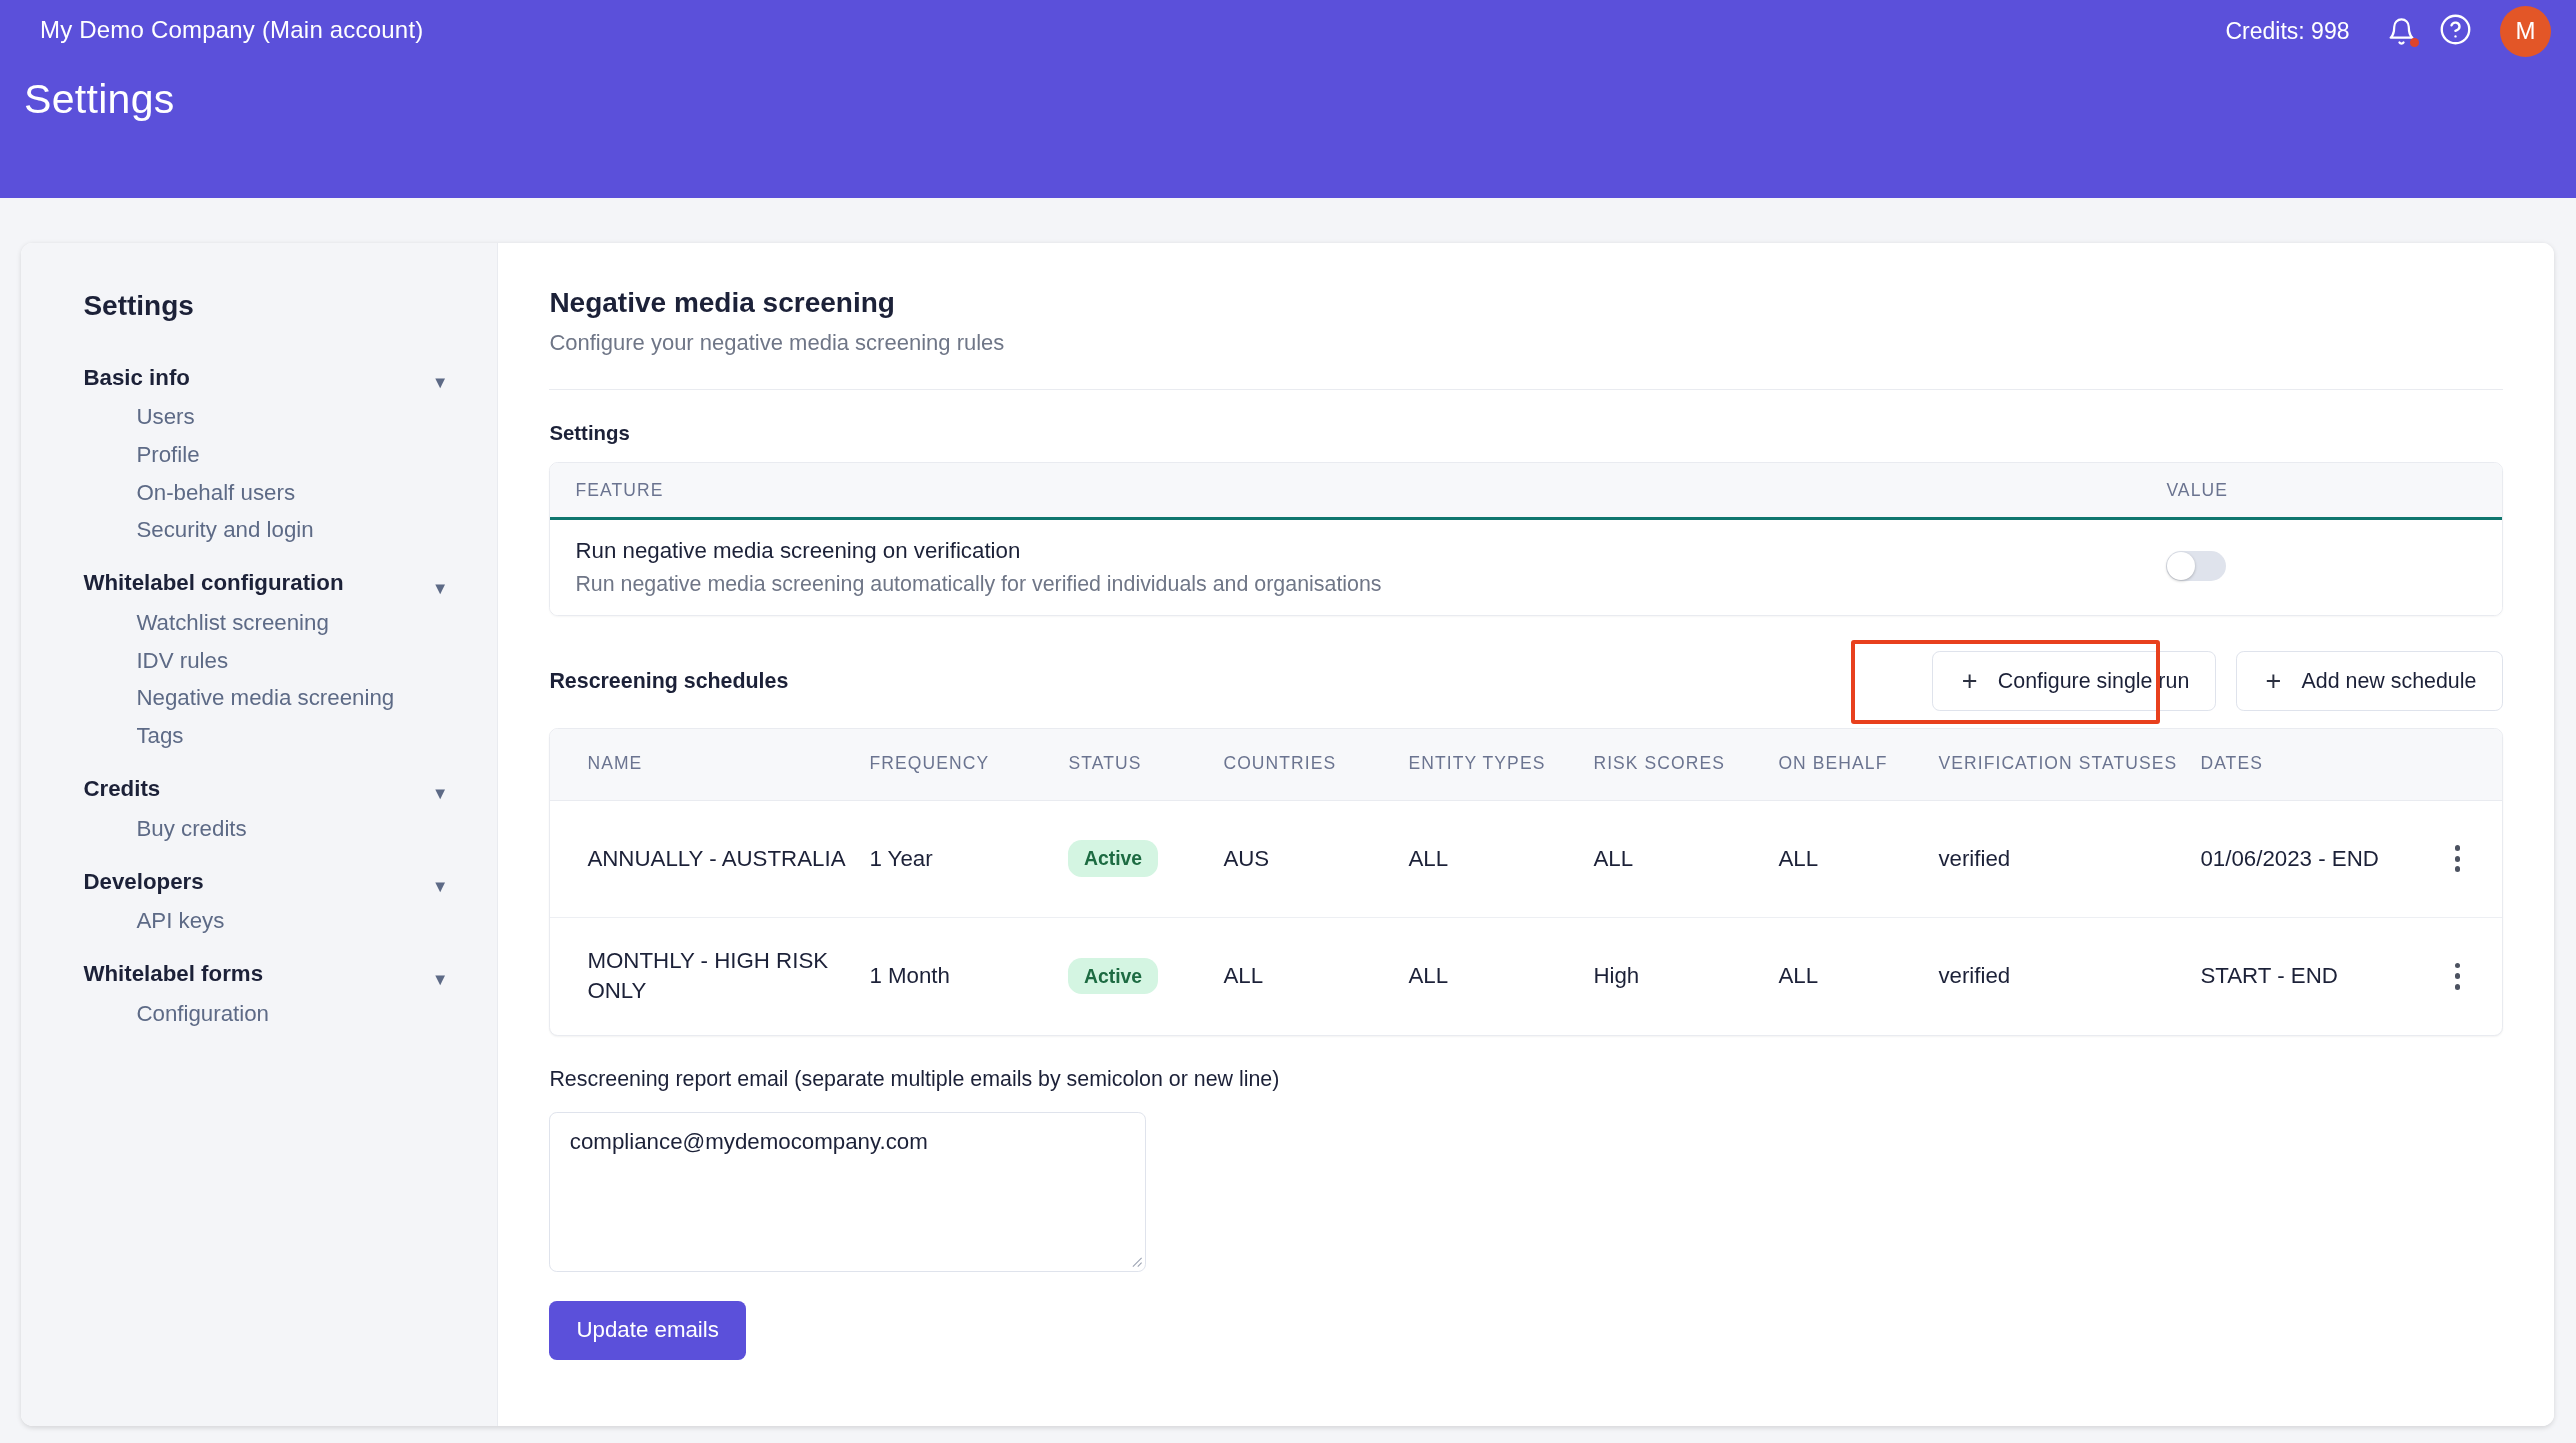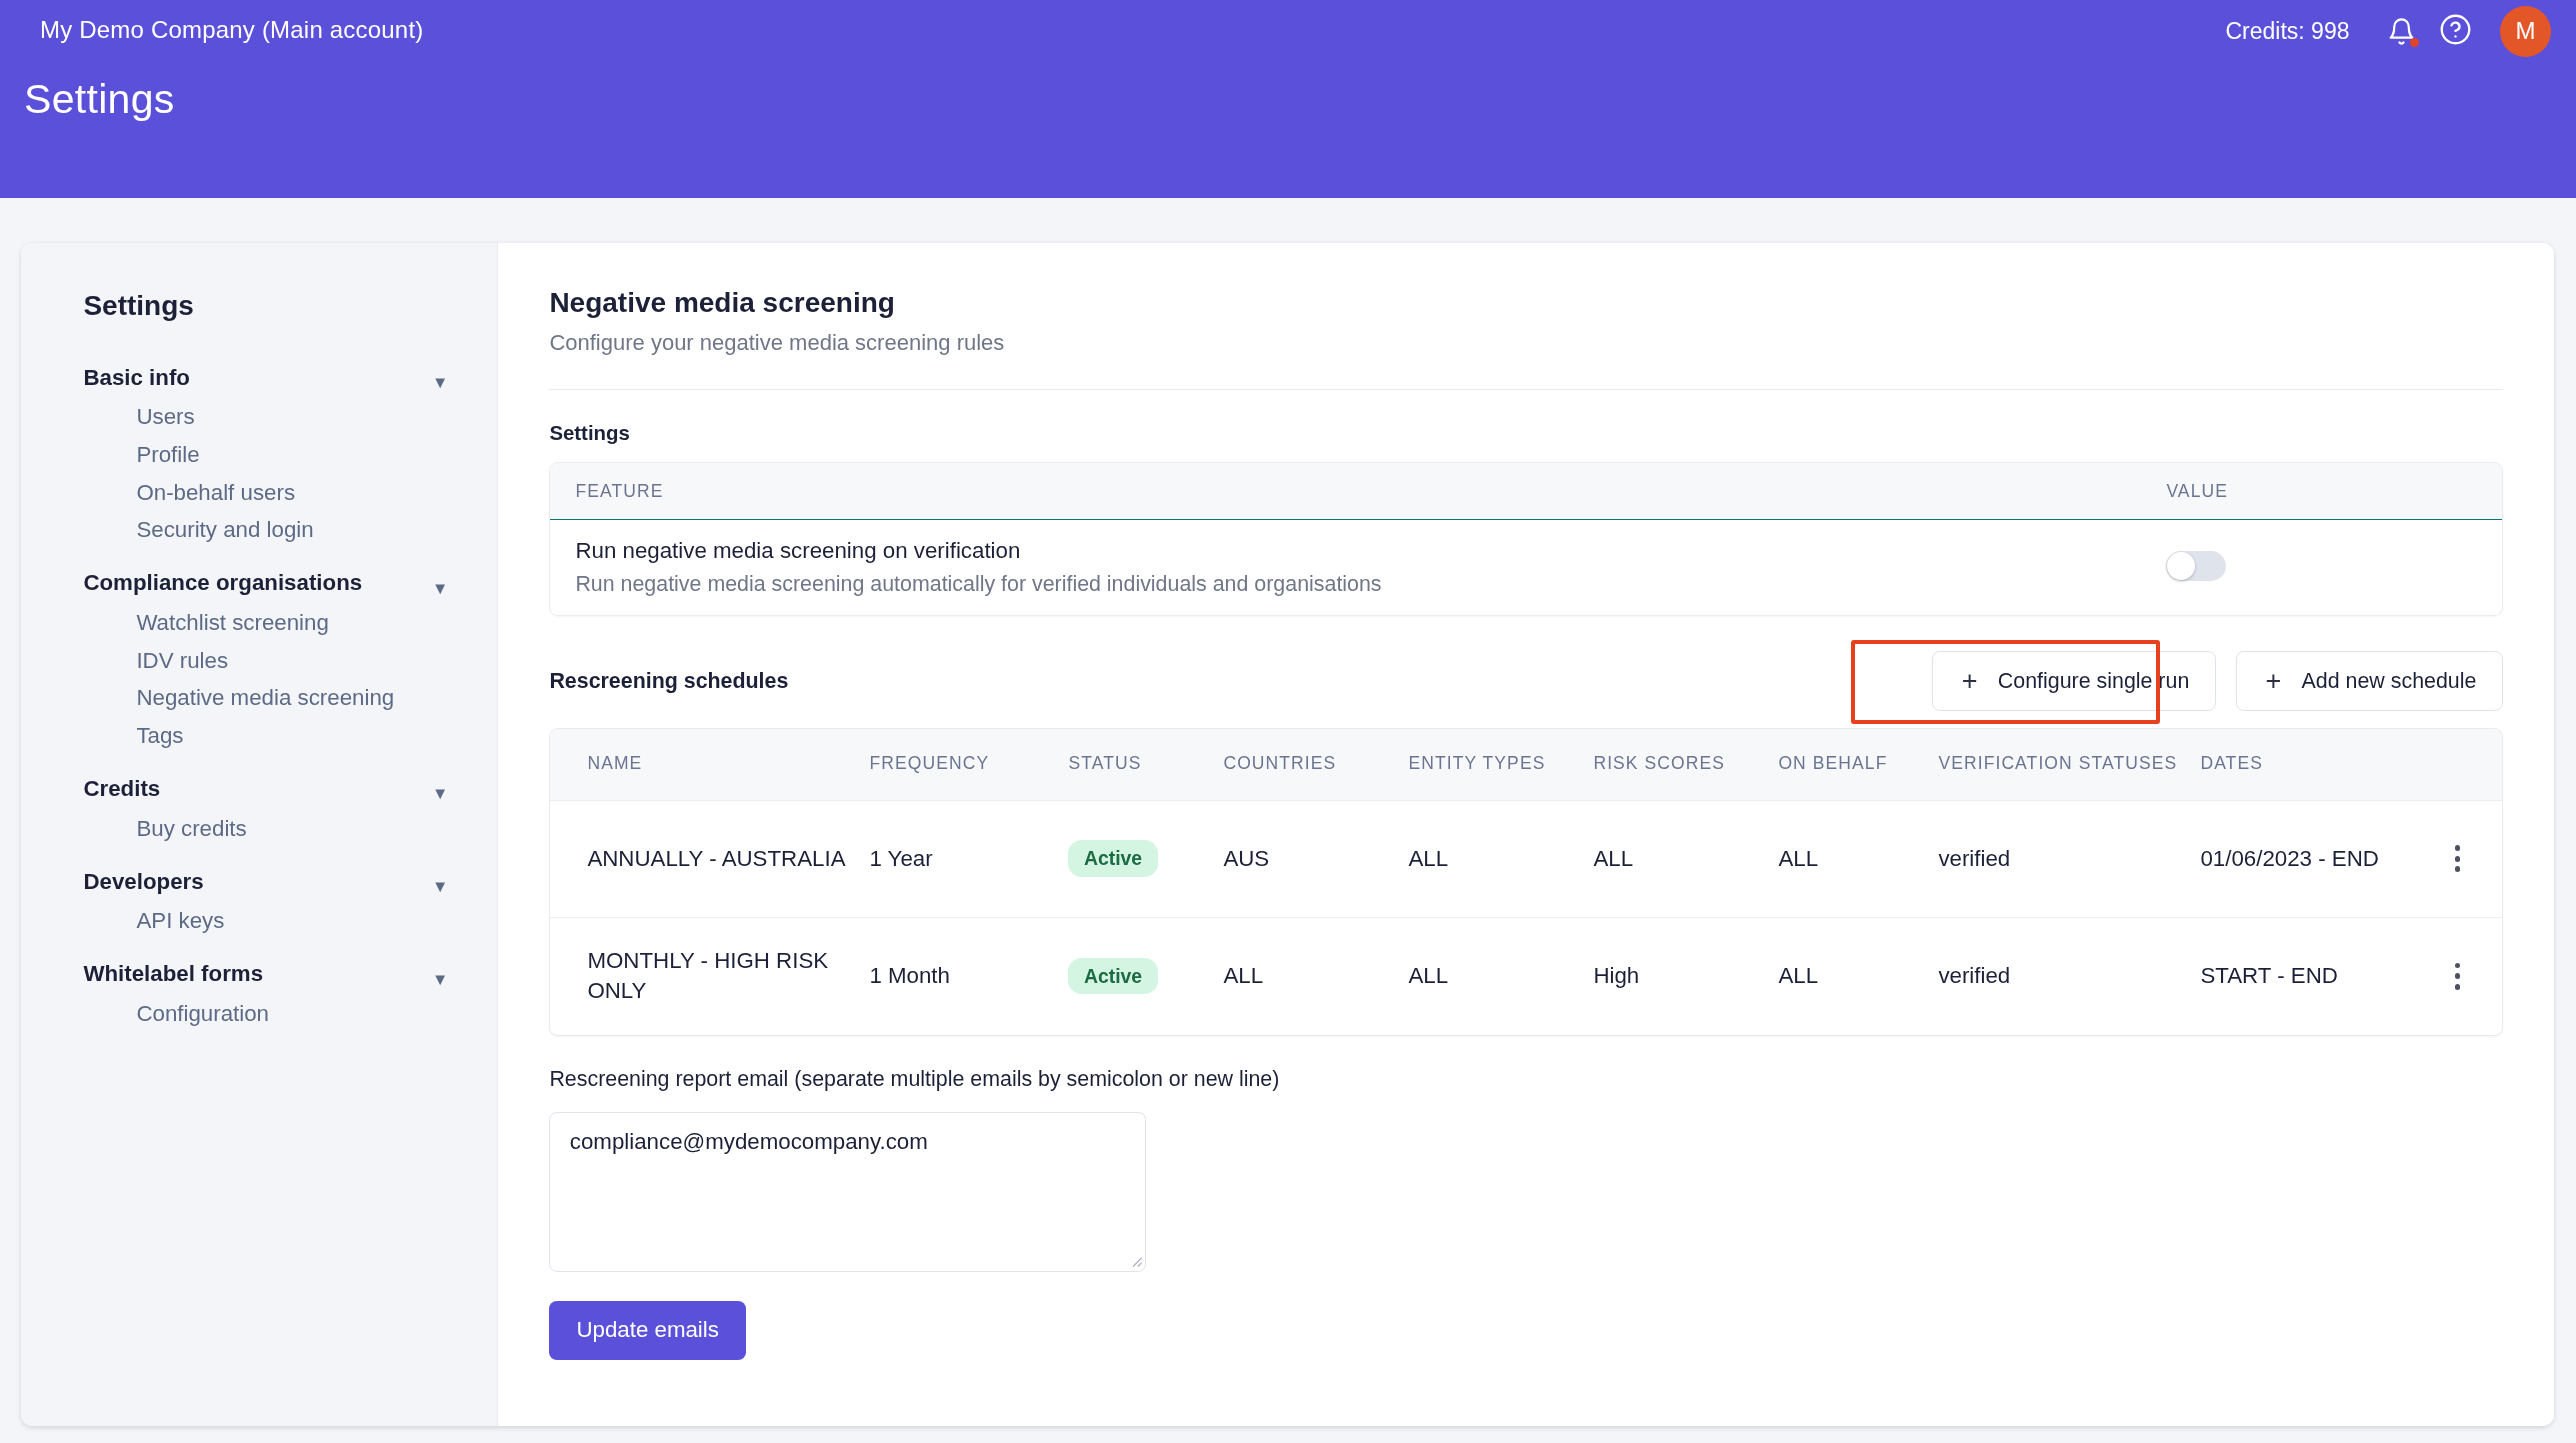--- a/index.html
+++ b/index.html
@@ -97,21 +97,21 @@
     margin-top: 32px; margin-bottom: 17.5px;
   }
 
   
   .feat-table {
     border: 1px solid #e9ebf0; border-radius: 8.7px; overflow: hidden;
     box-shadow: 0 1px 1.9px rgba(0,0,0,.04);
   }
   .feat-head {
     display: flex; align-items: center; height: 57px;
-    background: #f7f8fa; border-bottom: 1px solid #0f766e;
+    background: #f7f8fa; border-bottom: 3px solid #0f766e;
     padding: 0 25px;
   }
   .th {
     font-size: 17.5px; color: #6b7490; letter-spacing: 1.1px; font-weight: 400;
   }
   .feat-head .th-feature { flex: 1 1 auto; }
   .feat-head .th-value { width: 311px; }
   .feat-row {
     display: flex; align-items: center; min-height: 95px; padding: 0 25px;
     background: #fff;
@@ -250,21 +250,21 @@
       <span>Basic info</span>
       <span class="caret">▼</span>
     </div>
     <div class="nav-item">Users</div>
     <div class="nav-item">Profile</div>
     <div class="nav-item">On-behalf users</div>
     <div class="nav-item">Security and login</div>
     <div class="group-gap"></div>
 
     <div class="nav-group-head">
-      <span>Compliance organisations</span>
+      <span>Whitelabel configuration</span>
       <span class="caret">▼</span>
     </div>
     <div class="nav-item">Watchlist screening</div>
     <div class="nav-item">IDV rules</div>
     <div class="nav-item active">Negative media screening</div>
     <div class="nav-item">Tags</div>
     <div class="group-gap"></div>
 
     <div class="nav-group-head">
       <span>Credits</span>

